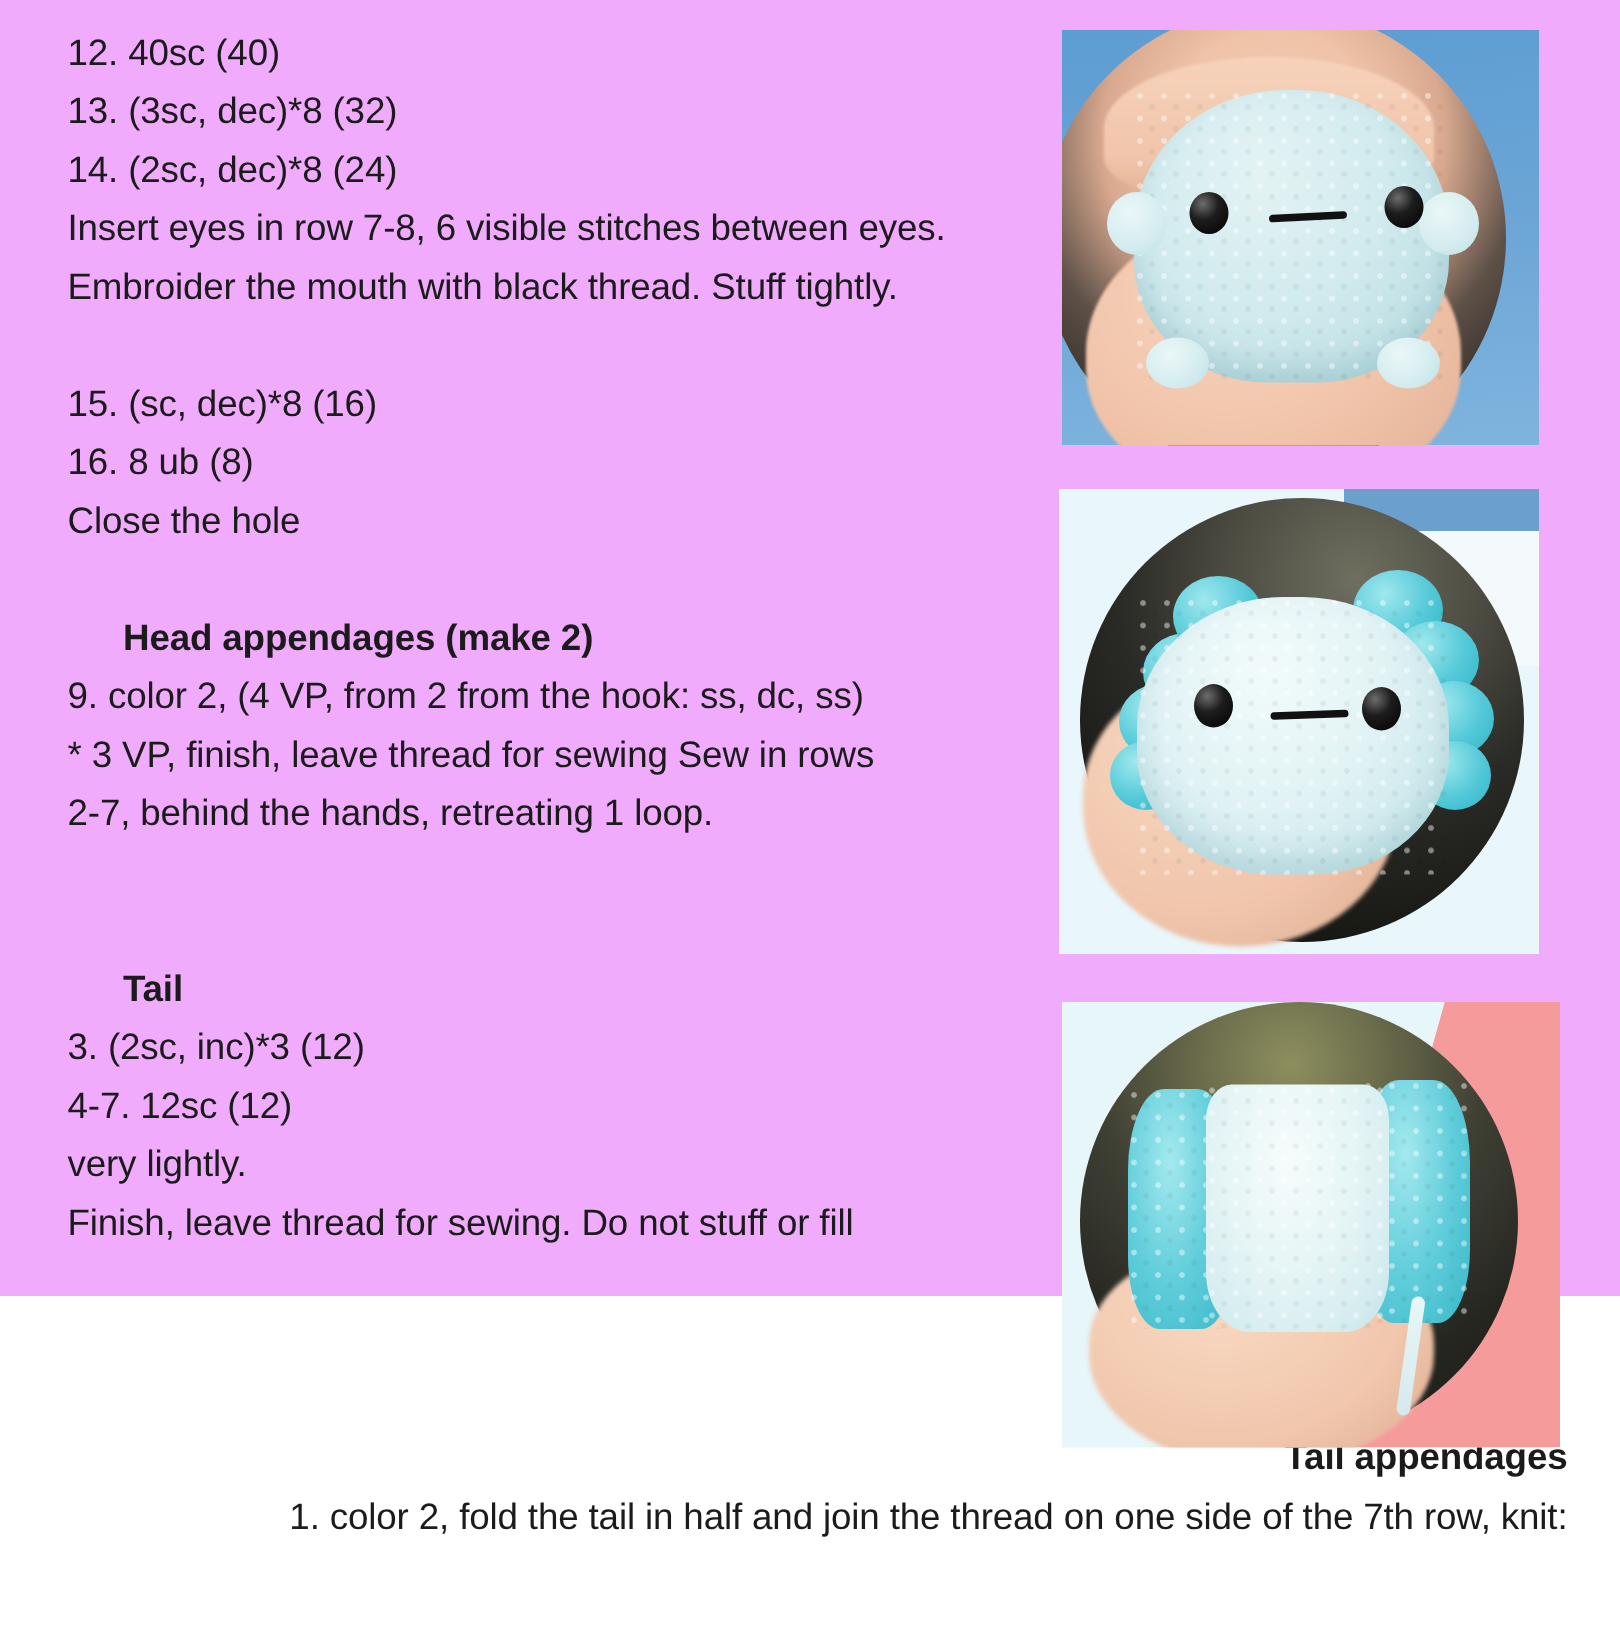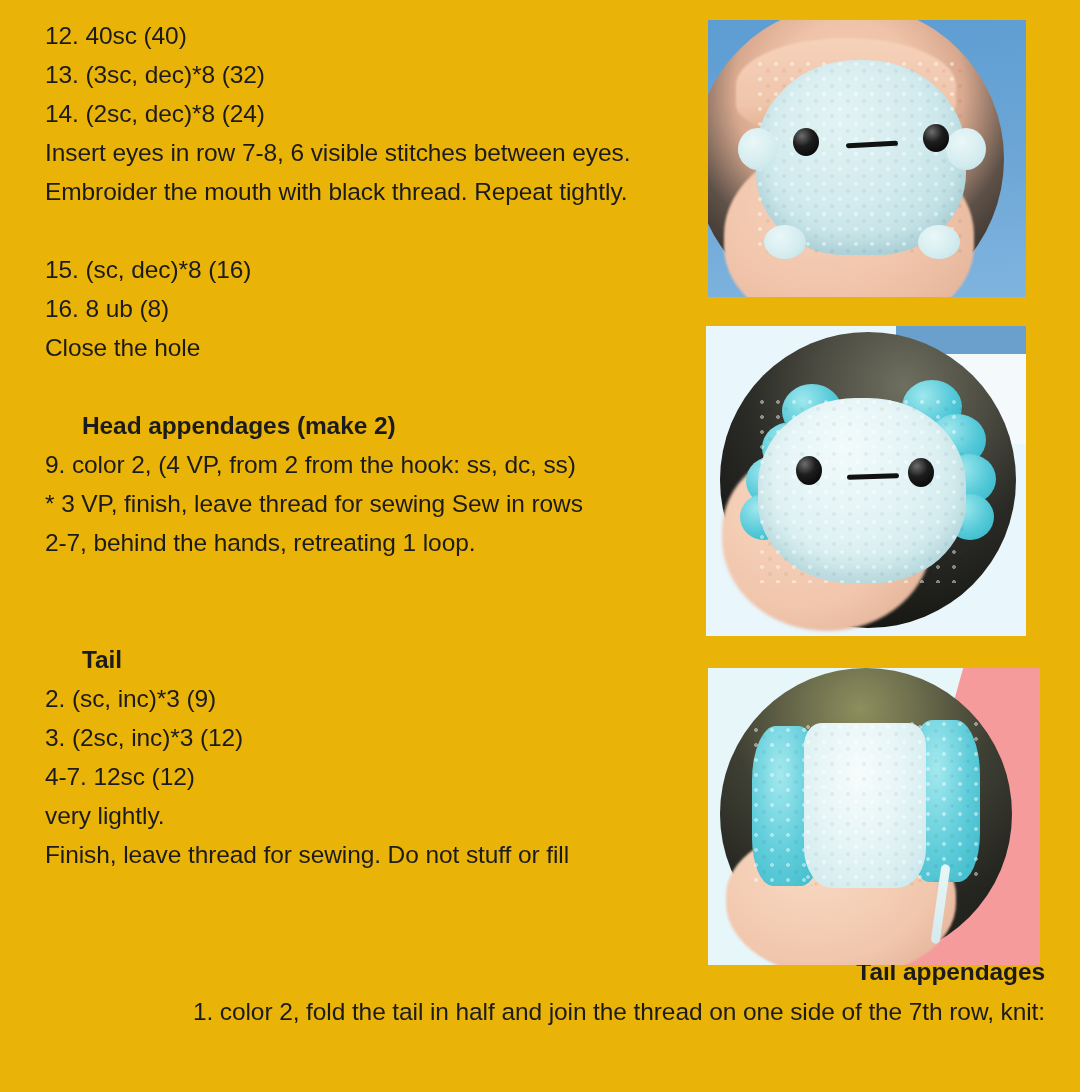--- a/index.html
+++ b/index.html
@@ -12,22 +12,22 @@
     height: 1092px;
     font-family: "Liberation Sans", sans-serif;
     color: #1a1a1a;
     overflow: hidden;
     position: relative;
   }
 
   #page {
     position: relative;
     width: 1080px;
-    height: 1092px;
-    background: #eab308;
+    height: 864px;
+    background: #f0abfc;
   }
 
   
   #text-column {
     position: absolute;
     left: 45px;
     top: 16px;
     width: 650px;
   }
   .line {
@@ -260,34 +260,33 @@
 </head>
 <body>
 
 <div id="page">
 
   <div id="text-column">
     <div class="line">12. 40sc (40)</div>
     <div class="line">13. (3sc, dec)*8 (32)</div>
     <div class="line">14. (2sc, dec)*8 (24)</div>
     <div class="line">Insert eyes in row 7-8, 6 visible stitches between eyes.</div>
-    <div class="line">Embroider the mouth with black thread. Repeat tightly.</div>
+    <div class="line">Embroider the mouth with black thread. Stuff tightly.</div>
     <div class="spacer-line"></div>
     <div class="line">15. (sc, dec)*8 (16)</div>
     <div class="line">16. 8 ub (8)</div>
     <div class="line">Close the hole</div>
     <div class="spacer-line"></div>
     <div class="line bold">Head appendages (make 2)</div>
     <div class="line">9. color 2, (4 VP, from 2 from the hook: ss, dc, ss)</div>
     <div class="line">* 3 VP, finish, leave thread for sewing Sew in rows</div>
     <div class="line">2-7, behind the hands, retreating 1 loop.</div>
     <div class="spacer-line"></div>
     <div class="spacer-line"></div>
     <div class="line bold">Tail</div>
-    <div class="line">2. (sc, inc)*3 (9)</div>
     <div class="line">3. (2sc, inc)*3 (12)</div>
     <div class="line">4-7. 12sc (12)</div>
     <div class="line">very lightly.</div>
     <div class="line">Finish, leave thread for sewing. Do not stuff or fill</div>
   </div>
 
   <div id="bottom-block">
     <div class="line bold">Tail appendages</div>
     <div class="line">1. color 2, fold the tail in half and join the thread on one side of the 7th row, knit:</div>
   </div>

